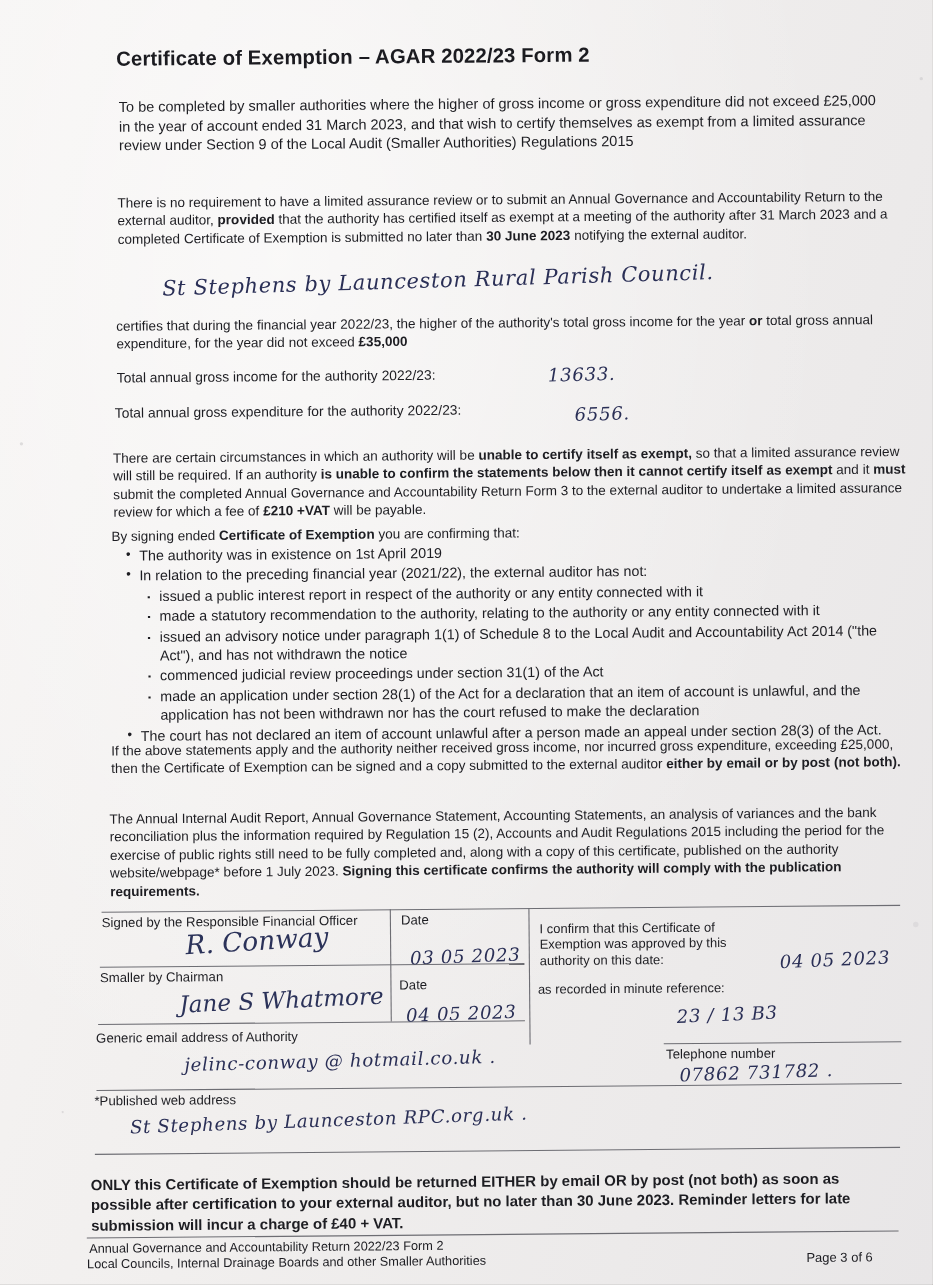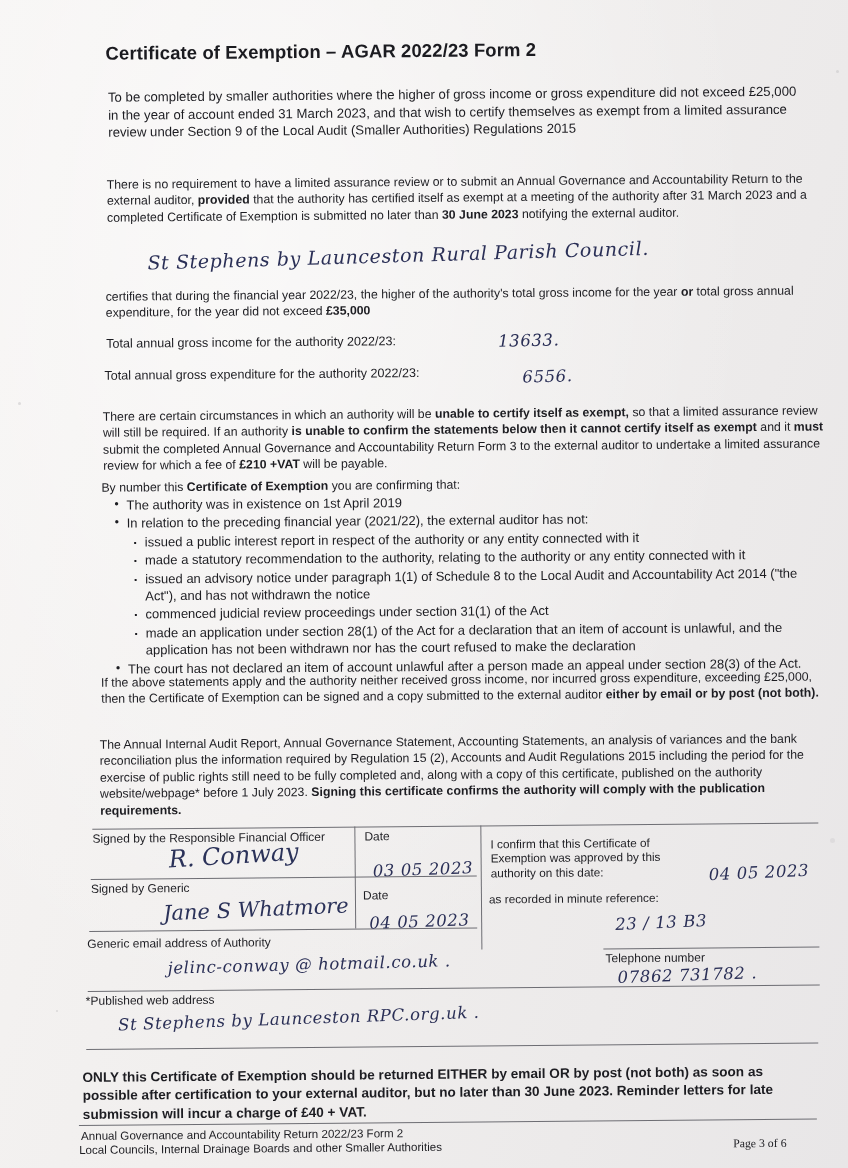--- a/index.html
+++ b/index.html
@@ -108,21 +108,20 @@
   }
   .footer {
     position: absolute;
     font-size: 11.6px;
     line-height: 14.6px;
     color: #1d1d22;
   }
   .pageno {
     position: absolute;
     font-size: 11.8px;
-    font-family: Liberation Serif, serif;
   }
   .final-note {
     position: absolute;
     font-size: 13.6px;
     font-weight: bold;
     line-height: 18.4px;
   }
   
   .hw {
     position: absolute;
@@ -173,21 +172,21 @@
     <div class="hw hw-md" style="left:500px; top:332px; transform:rotate(-1deg);">13633.</div>
 
     <div class="label" style="left:106px; top:366px;">Total annual gross expenditure for the authority 2022/23:</div>
     <div class="hw hw-md" style="left:524px; top:368px; transform:rotate(-1deg);">6556.</div>
 
     <div class="para small" style="left:104px; top:406px; width:730px;">
       <span>There are certain circumstances in which an authority will be </span><b>unable to certify itself as exempt,</b><span> so that a limited assurance review will still be required. If an authority </span><b>is unable to confirm the statements below then it cannot certify itself as exempt</b><span> and it </span><b>must</b><span> submit the completed Annual Governance and Accountability Return Form 3 to the external auditor to undertake a limited assurance review for which a fee of </span><b>£210 +VAT</b><span> will be payable.</span>
     </div>
 
     <div class="para small" style="left:102px; top:477px; width:700px;">
-      <span>By number this </span><b>Certificate of Exemption</b><span> you are confirming that:</span>
+      <span>By signing ended </span><b>Certificate of Exemption</b><span> you are confirming that:</span>
     </div>
 
     <div class="bullets" style="left:112px; top:494px; width:712px;">
       <ul>
         <li>The authority was in existence on 1st April 2019</li>
         <li>
           <span>In relation to the preceding financial year (2021/22), the external auditor has not:</span>
           <ul>
             <li>issued a public interest report in respect of the authority or any entity connected with it</li>
             <li>made a statutory recommendation to the authority, relating to the authority or any entity connected with it</li>
@@ -212,21 +211,21 @@
     <div class="rule" style="left:88px; top:876px; width:386px;"></div>
     <div class="rule" style="left:86px; top:928px; width:388px;"></div>
     <div class="rule" style="left:84px; top:988px; width:732px;"></div>
     <div class="rule" style="left:600px; top:950px; width:216px;"></div>
     <div class="vrule" style="left:478px; top:826px; height:124px;"></div>
     <div class="vrule" style="left:352px; top:826px; height:102px;"></div>
     <div class="rule" style="left:82px; top:1046px; width:732px;"></div>
 
     <div class="label" style="left:90px; top:829px; font-size:12px;">Signed by the Responsible Financial Officer</div>
     <div class="label" style="left:362px; top:829px; font-size:12px;">Date</div>
-    <div class="label" style="left:88px; top:879px; font-size:12px;">Signed by Generic</div>
+    <div class="label" style="left:88px; top:879px; font-size:12px;">Smaller by Chairman</div>
     <div class="label" style="left:360px; top:888px; font-size:12px;">Date</div>
     <div class="para small" style="left:488px; top:838px; width:182px; font-size:11.8px; line-height:14.4px;">I confirm that this Certificate of Exemption was approved by this authority on this date:</div>
     <div class="label" style="left:486px; top:893px; font-size:11.8px;">as recorded in minute reference:</div>
     <div class="label" style="left:84px; top:934px; font-size:12px;">Generic email address of Authority</div>
     <div class="label" style="left:602px; top:953px; font-size:12px;">Telephone number</div>
     <div class="label" style="left:82px; top:991px; font-size:12px;">*Published web address</div>
 
     <div class="sig" style="left:166px; top:840px; font-size:24px; transform:rotate(-3deg);">R. Conway</div>
     <div class="hw hw-md" style="left:370px; top:860px; transform:rotate(-1.5deg);">03 05 2023</div>
     <div class="sig" style="left:160px; top:896px; font-size:21px; transform:rotate(-2deg);">Jane S Whatmore</div>

